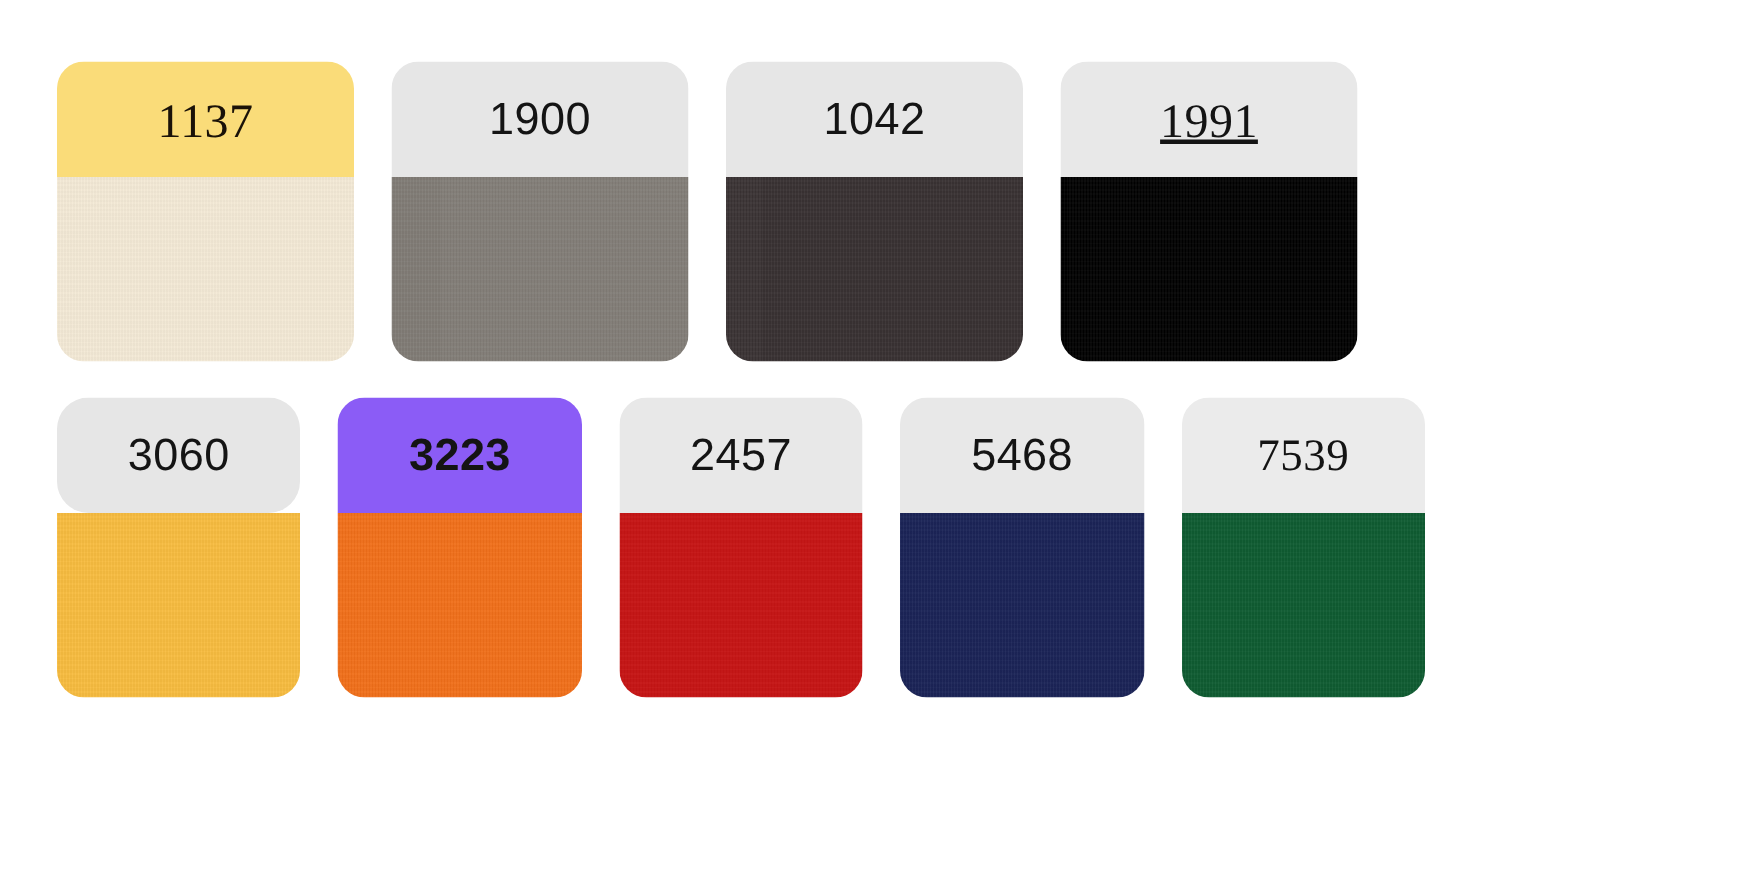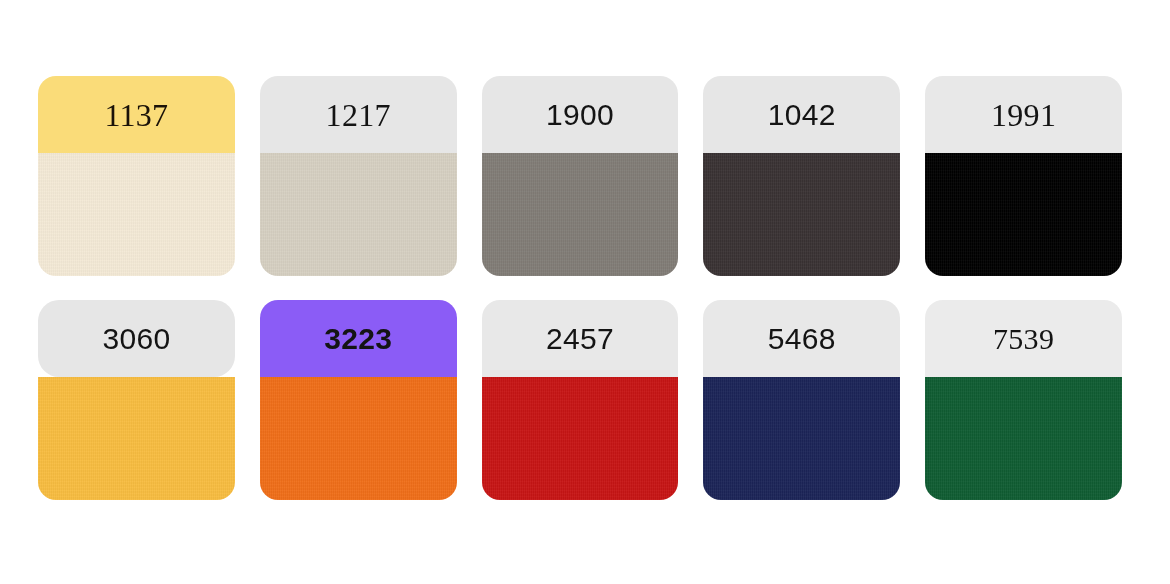--- a/index.html
+++ b/index.html
@@ -11,24 +11,24 @@
   body {
     width: 1170px;
     height: 584px;
     overflow: hidden;
     font-family: "Liberation Sans", sans-serif;
     -webkit-font-smoothing: antialiased;
   }
 
   .swatch-grid {
     position: relative;
-    width: 1122px;
+    width: 950px;
     height: 584px;
     box-sizing: border-box;
-    padding: 76px 0 0 38px;
+    padding: 41px 0 0 38px;
     display: flex;
     flex-direction: column;
     row-gap: 24px;
   }
 
   .swatch-row {
     display: flex;
     column-gap: 25px;
   }
 
@@ -96,37 +96,33 @@
 
 <div class="swatch-grid">
 
   <div class="swatch-row">
 
     <div class="swatch-card font-serif">
       <div class="swatch-label" style="background: rgb(250, 220, 121); color: rgb(26, 18, 8);">1137</div>
       <div class="swatch-color" style="background: rgb(244, 234, 214);"></div>
     </div>
 
-    <div class="swatch-card font-serif">
-      <div class="swatch-label" style="background: rgb(230, 230, 230); color: rgb(20, 20, 20);">1217</div>
-      <div class="swatch-color" style="background: rgb(214, 208, 194);"></div>
-    </div>
 
     <div class="swatch-card font-sans">
       <div class="swatch-label" style="background: rgb(230, 230, 230); color: rgb(20, 20, 20);">1900</div>
       <div class="swatch-color" style="background: rgb(129, 124, 118);"></div>
     </div>
 
     <div class="swatch-card font-sans">
       <div class="swatch-label" style="background: rgb(230, 230, 230); color: rgb(20, 20, 20);">1042</div>
       <div class="swatch-color" style="background: rgb(57, 50, 51);"></div>
     </div>
 
     <div class="swatch-card font-serif">
-      <div class="swatch-label" style="background: rgb(232, 232, 232); color: rgb(20, 20, 20);">1991</div>
+      <div class="swatch-label" style="background: rgb(232, 232, 232); color: rgb(20, 20, 20); text-decoration: underline;">1991</div>
       <div class="swatch-color" style="background: rgb(0, 0, 0);"></div>
     </div>
 
   </div>
 
   <div class="swatch-row">
 
     <div class="swatch-card font-sans">
       <div class="swatch-label" style="background: rgb(230, 230, 230); color: rgb(20, 20, 20); border-radius: 21px;">3060</div>
       <div class="swatch-color" style="background: rgb(248, 189, 64);"></div>

